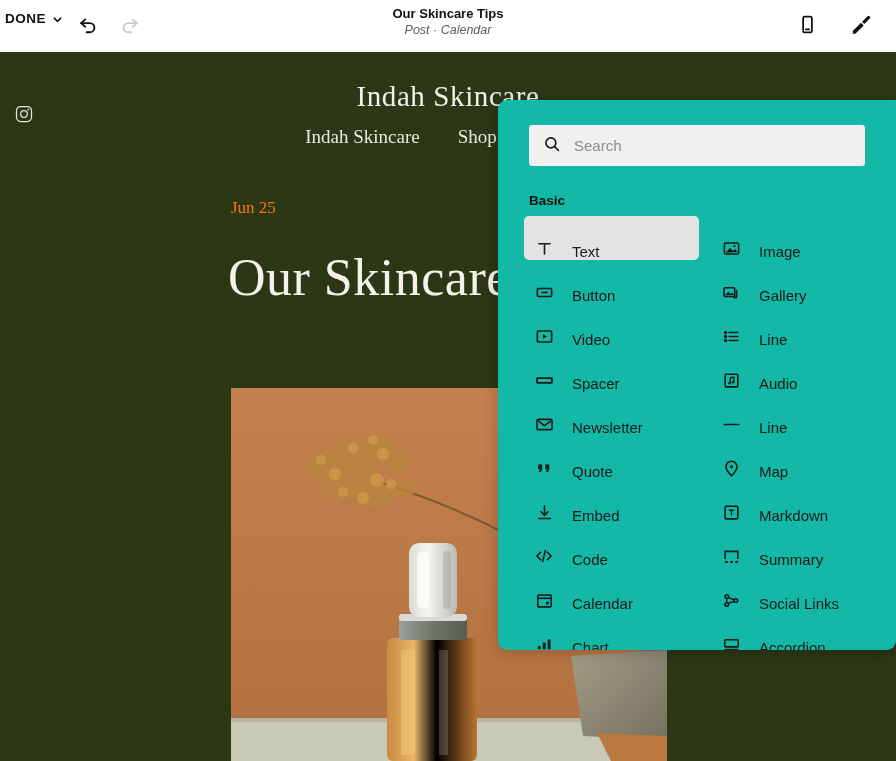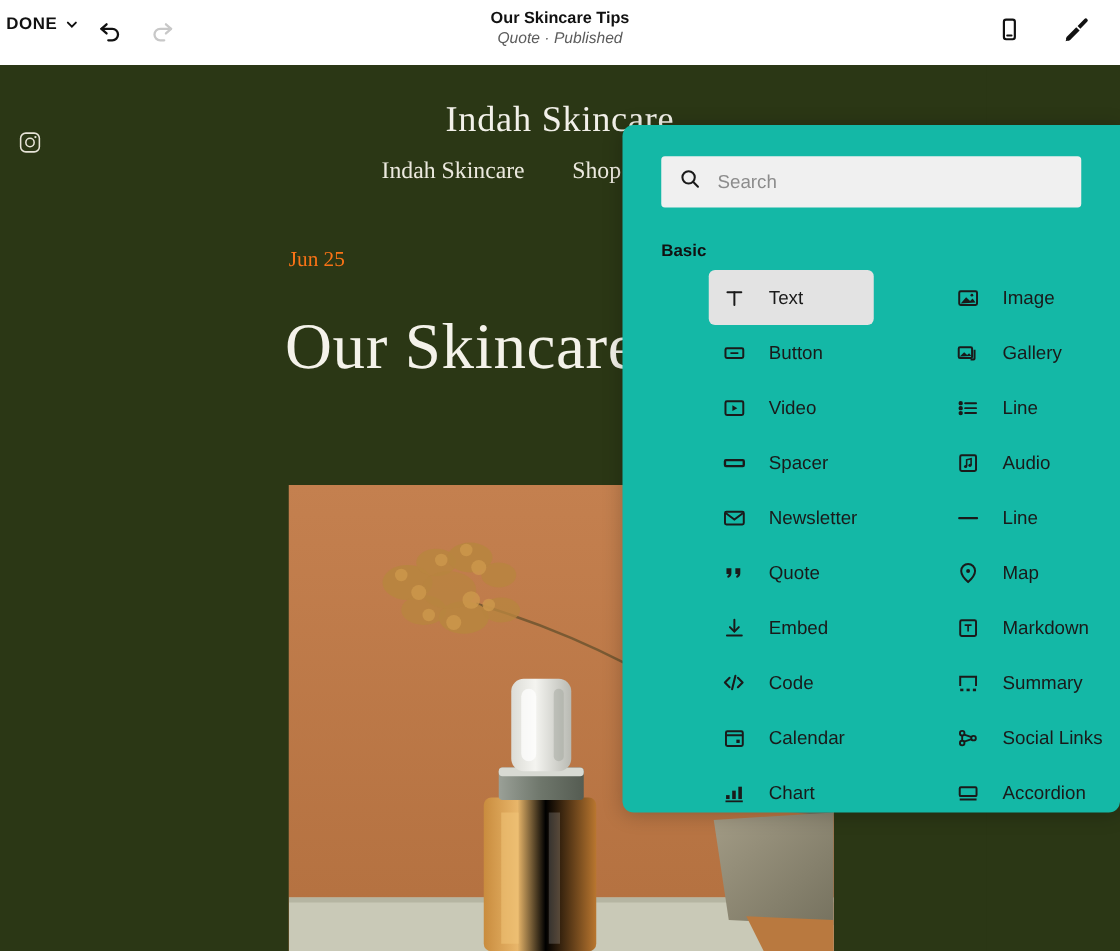--- a/index.html
+++ b/index.html
@@ -123,26 +123,25 @@
   }
 
   .grid{
     margin-top:8px;
     display:grid;
     grid-template-columns:175px 175px;
     column-gap:12px;
     padding:0 18px 0 26px;
   }
   .blk{
-    display:flex; align-items:center;
+    display:flex; align-items:flex-end;
     height:44px;
     border-radius:5px;
     padding-left:8px;
     cursor:pointer;
-    margin-left:43px;
   }
   .blk.sel{ background:#e3e3e3; }
   .blk .bi{
     width:24px; height:24px;
     display:flex; align-items:center; justify-content:center;
     flex:0 0 24px;
   }
   .blk .bl{
     margin-left:16px;
     font-size:15px; color:#1a1a1a;
@@ -518,21 +517,21 @@
         <svg viewBox="0 0 24 24" width="22" height="22" fill="none" stroke="#c8c8c8" stroke-width="2" stroke-linecap="round" stroke-linejoin="round">
           <path d="M15 7 L19.5 11 L15 15"></path>
           <path d="M19.5 11 H10 a5 5 0 0 0 0 10 h3.5"></path>
         </svg>
       </span>
     </div>
   </div>
 
   <div class="tb-center">
     <div class="tb-title">Our Skincare Tips</div>
-    <div class="tb-sub">Quote · Published</div>
+    <div class="tb-sub">Post · Calendar</div>
   </div>
 
   <div class="tb-right">
     <div class="icon-btn">
       <span>
         <svg viewBox="0 0 24 24" width="21" height="21" fill="none" stroke="#111" stroke-width="2">
           <rect x="7" y="3" width="10" height="18" rx="2"></rect>
           <line x1="10" y1="17.6" x2="14" y2="17.6" stroke-width="1.8" stroke-linecap="round"></line>
         </svg>
       </span>

